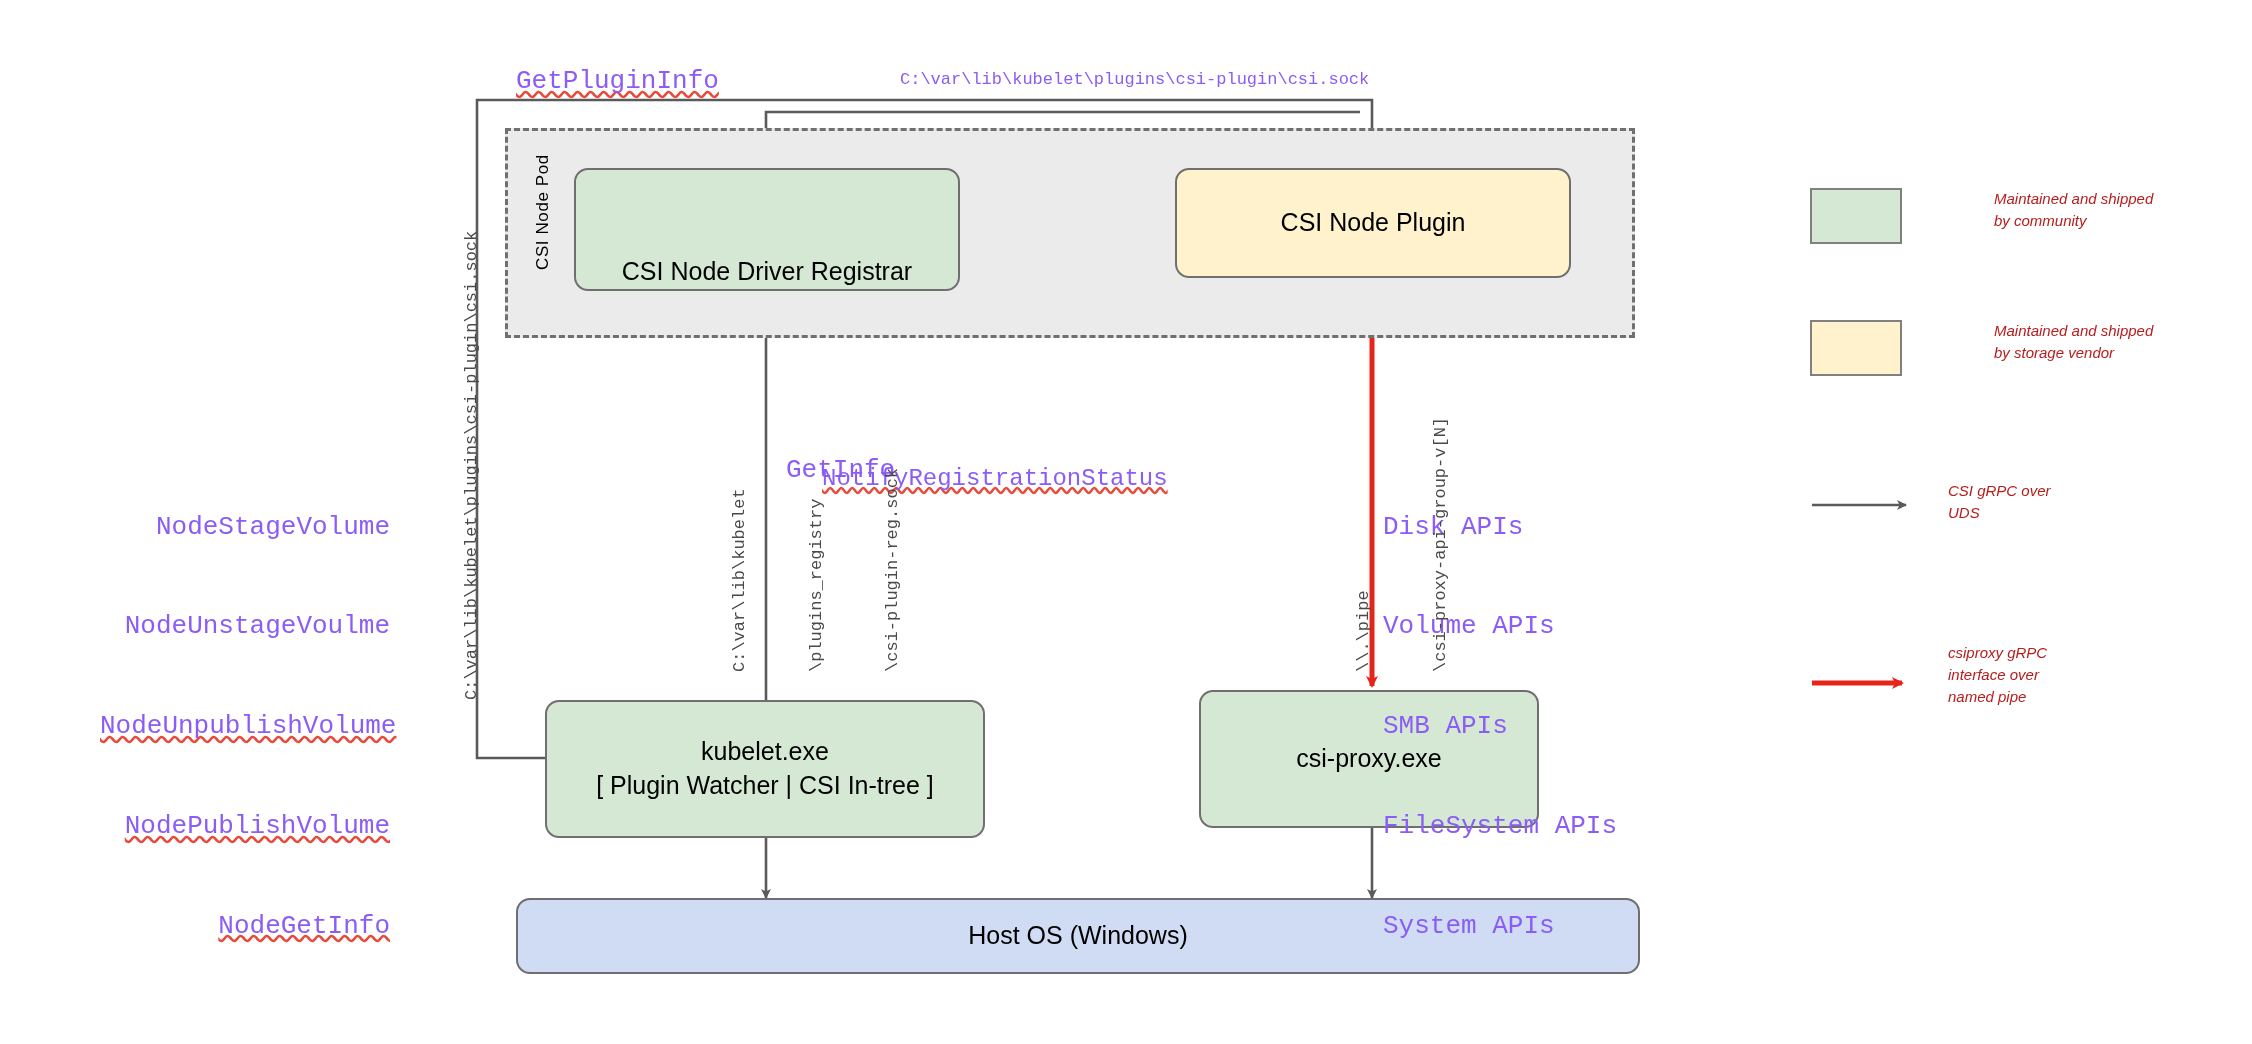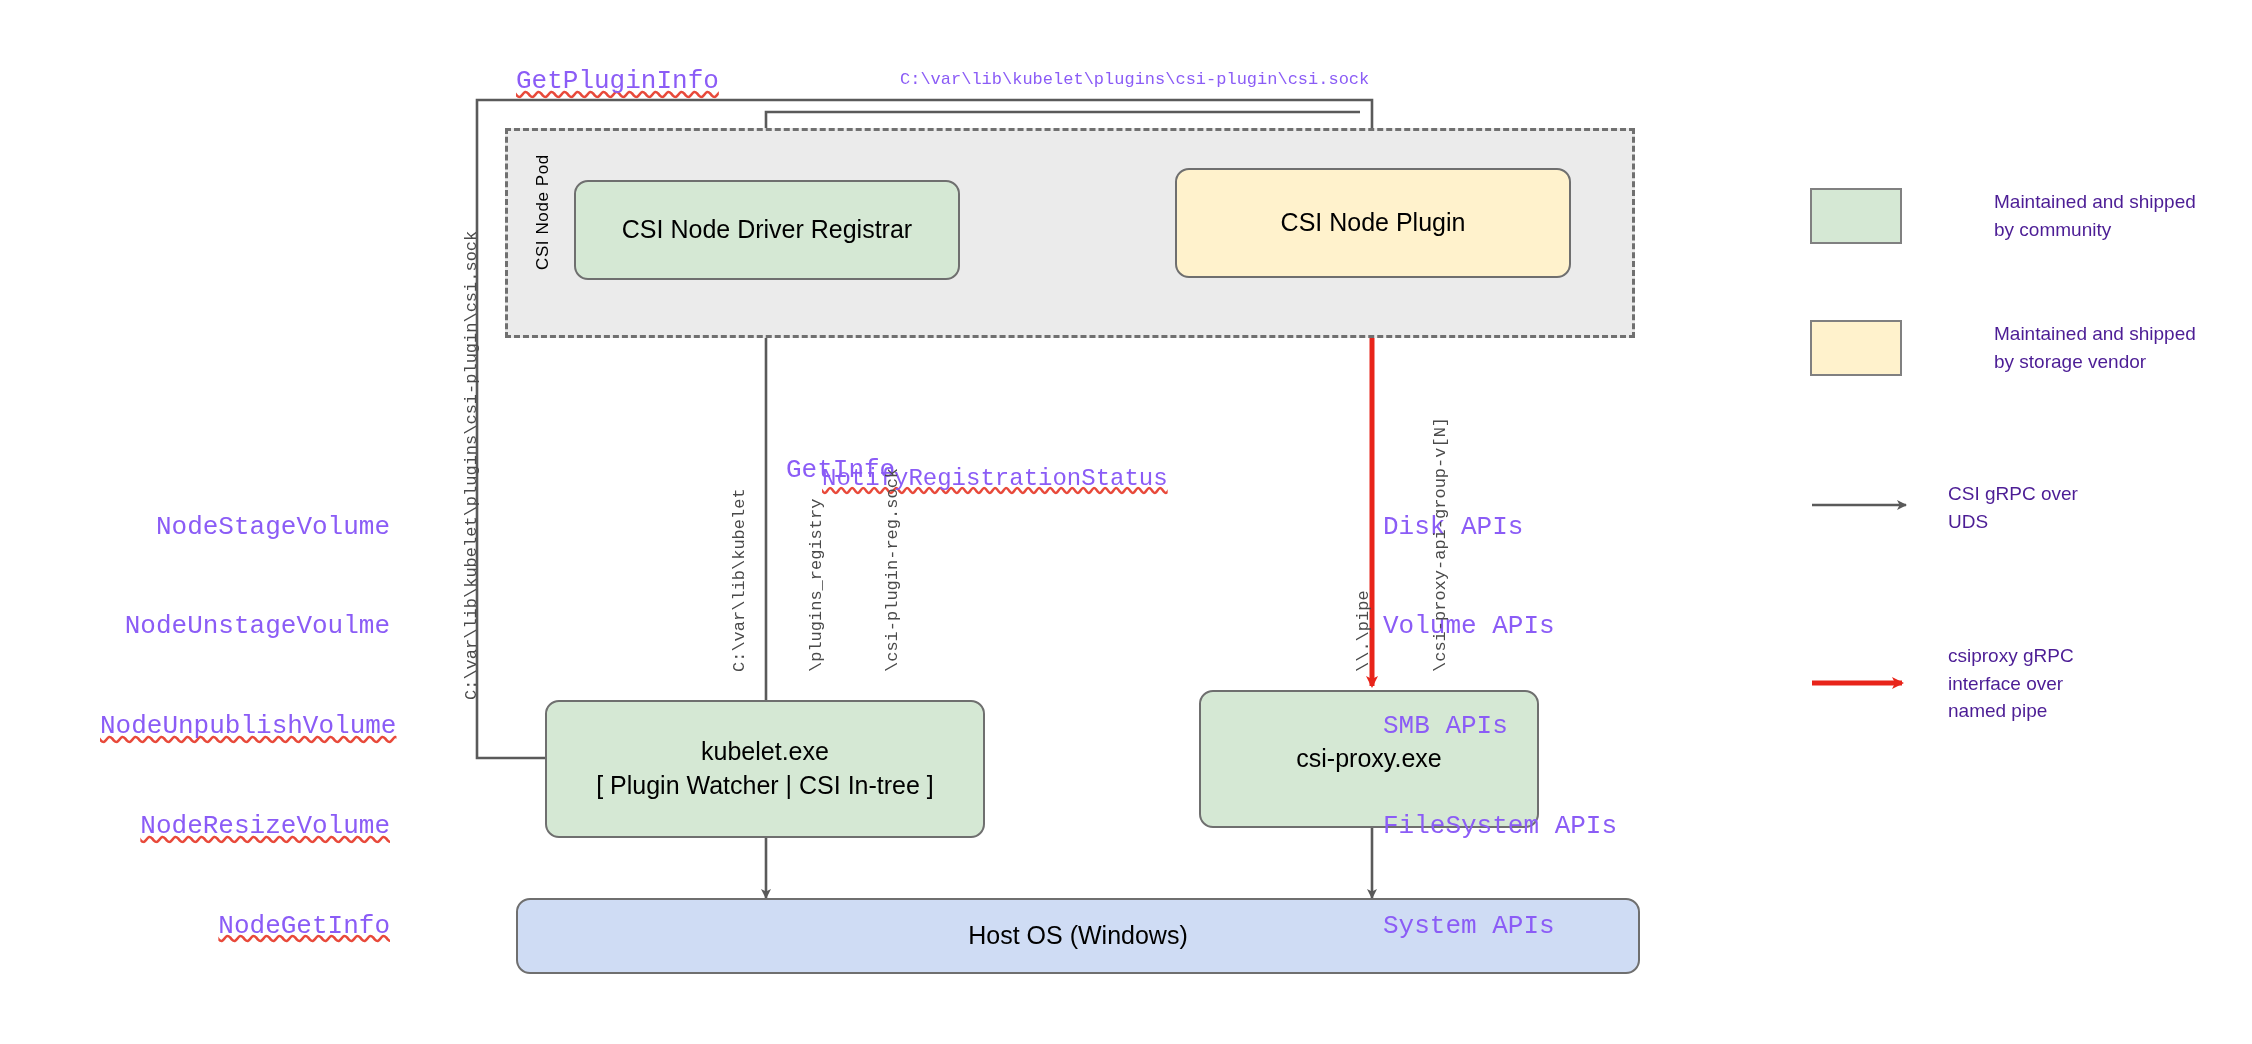--- a/index.html
+++ b/index.html
@@ -39,21 +39,21 @@
   .rot{position:absolute;white-space:pre;color:#4a4a4a;
        font-family:"Liberation Mono",monospace;
        transform-origin:left top;}
 
   
   #legend{position:absolute;}
   .lg-row{position:absolute;display:flex;align-items:flex-start;}
   .lg-swatch{box-sizing:border-box;width:92px;height:56px;border:2px solid #808080;}
   .lg-swatch.green{background:#d5e8d4;}
   .lg-swatch.yellow{background:#fff2cc;}
-  .lg-text{font-size:19px;color:#4c1d95;line-height:1.45;white-space:pre-line;}
+  .lg-text{font-size:15px;color:#b91c1c;line-height:1.45;white-space:pre-line;font-style:italic;}
 </style>
 </head>
 <body>
 
 <div id="stage">
 
   <svg class="layer" viewBox="0 0 2252 1044" preserveAspectRatio="none">
     <defs>
       <marker id="ah-gray" markerWidth="12" markerHeight="12" refX="9" refY="5" orient="auto" markerUnits="userSpaceOnUse">
         <path d="M0,0 L10,5 L0,10 L2.6,5 Z" fill="#5a5a5a"></path>
@@ -87,21 +87,21 @@
     </g>
 
     <g>
       <path d="M 1372,828 L 1372,898" fill="none" stroke="#5a5a5a" stroke-width="2.6" marker-end="url(#ah-gray)" marker-start="url(#ah-gray-up)"></path>
     </g>
   </svg>
 
   <div id="pod" style="left:505px;top:128px;width:1130px;height:210px;"></div>
   <div id="pod-label" style="left:533px;top:270px;">CSI Node Pod</div>
 
-  <div class="node green" style="left:574px;top:180px;width:386px;height:100px;">
+  <div class="node green" style="left:574px;top:168px;width:386px;height:123px;align-items:flex-end;">
     <span class="node-label">CSI Node Driver Registrar</span>
   </div>
 
   <div class="node yellow" style="left:1175px;top:168px;width:396px;height:110px;">
     <span class="node-label">CSI Node Plugin</span>
   </div>
 
   <div class="node green" style="left:545px;top:700px;width:440px;height:138px;flex-direction:column;">
     <span class="node-label">kubelet.exe</span>
     <span class="node-sub">[ Plugin Watcher | CSI In-tree ]</span>
@@ -120,21 +120,21 @@
   <div class="txt mono" style="left:900px;top:70px;font-size:17px;">C:\var\lib\kubelet\plugins\csi-plugin\csi.sock</div>
 
   <div class="txt mono" style="left:786px;top:455px;font-size:26px;">GetInfo</div>
 
   <div class="txt mono sp" style="left:786px;top:465px;font-size:24px;margin-left:36px;">NotifyRegistrationStatus</div>
 
   <div class="txt mono" style="left:100px;top:444px;font-size:26px;width:290px;text-align:right;line-height:1.28;">
     <div>NodeStageVolume</div>
     <div>NodeUnstageVoulme</div>
     <div class="sp">NodeUnpublishVolume</div>
-    <div class="sp">NodeResizeVolume</div>
+    <div class="sp">NodePublishVolume</div>
     <div class="sp">NodeGetInfo</div>
     
   </div>
 
   <div class="txt mono" style="left:1383px;top:444px;font-size:26px;line-height:1.28;">
     <div>Disk APIs</div>
     <div>Volume APIs</div>
     <div>SMB APIs</div>
     <div>FileSystem APIs</div>
     <div>System APIs</div>

